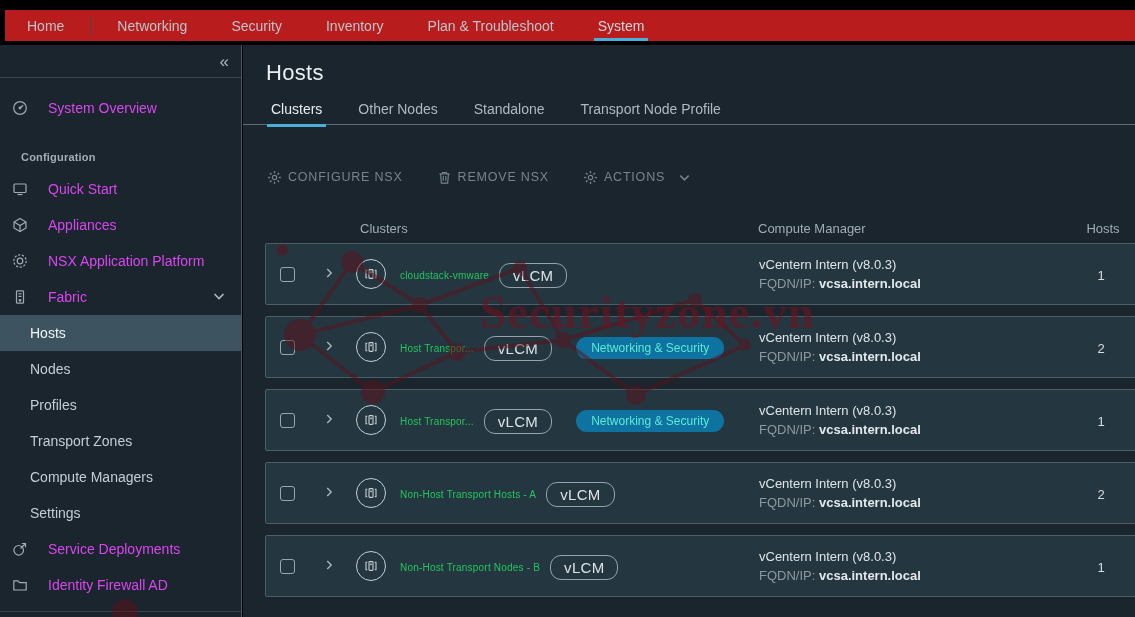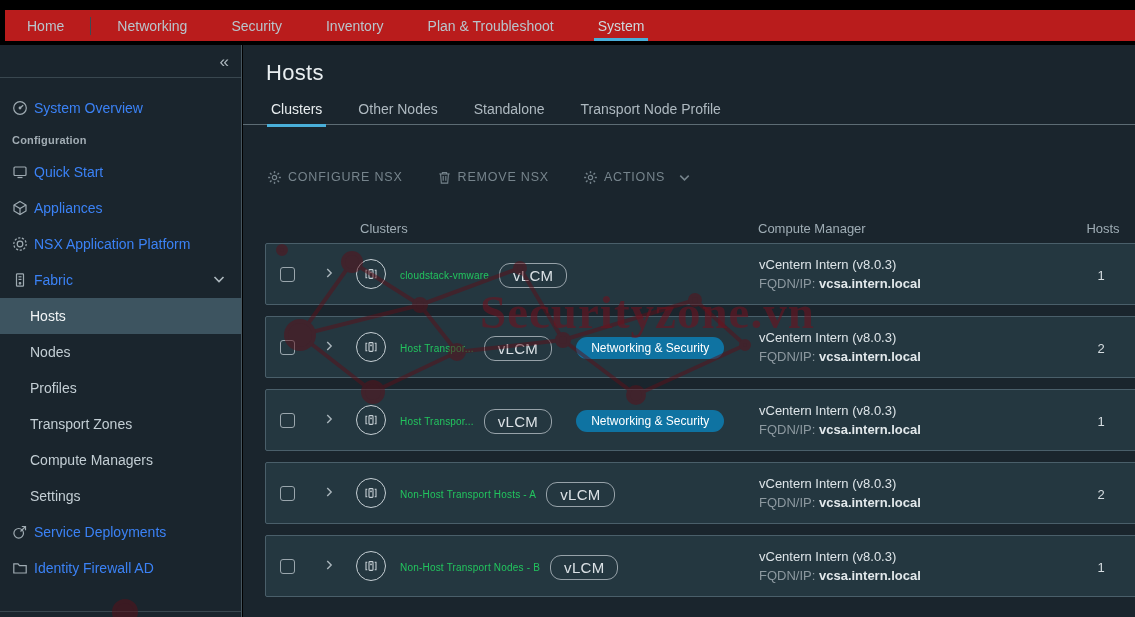--- a/index.html
+++ b/index.html
@@ -17,26 +17,26 @@
     bottom:0; height:3px; background:#49afd9; }
   .nav-divider { width:1px; height:18px; background:#3c4c55; margin:0 4px; }
 
   
   .sidebar { position:absolute; top:45px; left:0; width:242px; bottom:0;
     background:#1a252d; border-right:1px solid #46565f; color:#c3ced4; }
   .collapse-row { height:33px; border-bottom:1px solid #39474f;
     display:flex; align-items:center; justify-content:flex-end; padding-right:12px; }
   .collapse-glyph { font-size:17px; color:#aeb9bf; cursor:pointer; line-height:1; }
   .side-list { margin-top:12px; }
-  .side-item { height:36px; display:flex; align-items:center; gap:5px;
-    padding-left:12px; font-size:14px; cursor:pointer; color:#3b82f6; }
+  .side-item { height:36px; display:flex; align-items:center; gap:19px;
+    padding-left:12px; font-size:14px; cursor:pointer; color:#d946ef; }
   .side-item .sicon { width:17px; height:17px; flex:0 0 17px; color:#9fabb2; display:flex; align-items:center; }
   .side-item svg { width:16px; height:16px; }
-  .side-section { height:28px; margin-top:0; display:flex; align-items:center;
-    padding-left:12px; font-size:11px; font-weight:bold; color:#a2adb4; letter-spacing:.2px; }
+  .side-section { height:28px; margin-top:17px; display:flex; align-items:center;
+    padding-left:21px; font-size:11px; font-weight:bold; color:#a2adb4; letter-spacing:.2px; }
   .side-sub { height:36px; display:flex; align-items:center; padding-left:30px;
     font-size:14px; cursor:pointer; color:#c3ced4; }
   .side-sub.selected { background:#3d5460; color:#f2f5f6; }
   .side-item .expand { margin-left:auto; margin-right:14px; color:#aeb9bf; }
   .side-bottom-divider { position:absolute; left:0; right:0; top:566px; height:1px; background:#39474f; }
 
   
   .main { position:absolute; top:45px; left:243px; right:0; bottom:0;
     background:#1a252d; overflow:hidden; }
   .page-title { position:absolute; left:23px; top:15px; font-size:22px;
@@ -70,21 +70,21 @@
   .cluster-circle { position:absolute; left:90px; top:15px; width:30px; height:30px;
     border:1.5px solid #c6cfd4; border-radius:50%; display:flex;
     align-items:center; justify-content:center; color:#c6cfd4; }
   .cluster-circle svg { width:16px; height:16px; }
   .row-name-wrap { position:absolute; left:134px; top:0; height:62px;
     display:flex; align-items:center; gap:10px; }
   .row-name { font-size:10px; font-weight:normal; color:#22c55e; letter-spacing:.2px; white-space:nowrap; }
   .pill-vlcm { border:1px solid #97a2a9; border-radius:11px; padding:3px 13px;
     font-size:15px; color:#dbe1e5; letter-spacing:.3px; }
   .pill-ns { background:#0f73a2; border-radius:12px; padding:4px 15px;
-    font-size:12px; color:#ffffff; white-space:nowrap; }
+    font-size:12px; color:#5eead4; white-space:nowrap; }
   .cm-cell { position:absolute; left:493px; top:11px; font-size:13px; line-height:19px; }
   .cm-line1 { color:#dde4e8; }
   .cm-label { color:#8d99a0; }
   .cm-value { color:#e2e8eb; font-weight:600; }
   .hosts-cell { position:absolute; left:805px; width:60px; top:0; height:62px;
     display:flex; align-items:center; justify-content:center;
     font-size:13px; color:#d6dde1; }
 
   
   .watermark { position:absolute; inset:0; pointer-events:none; z-index:50; }

